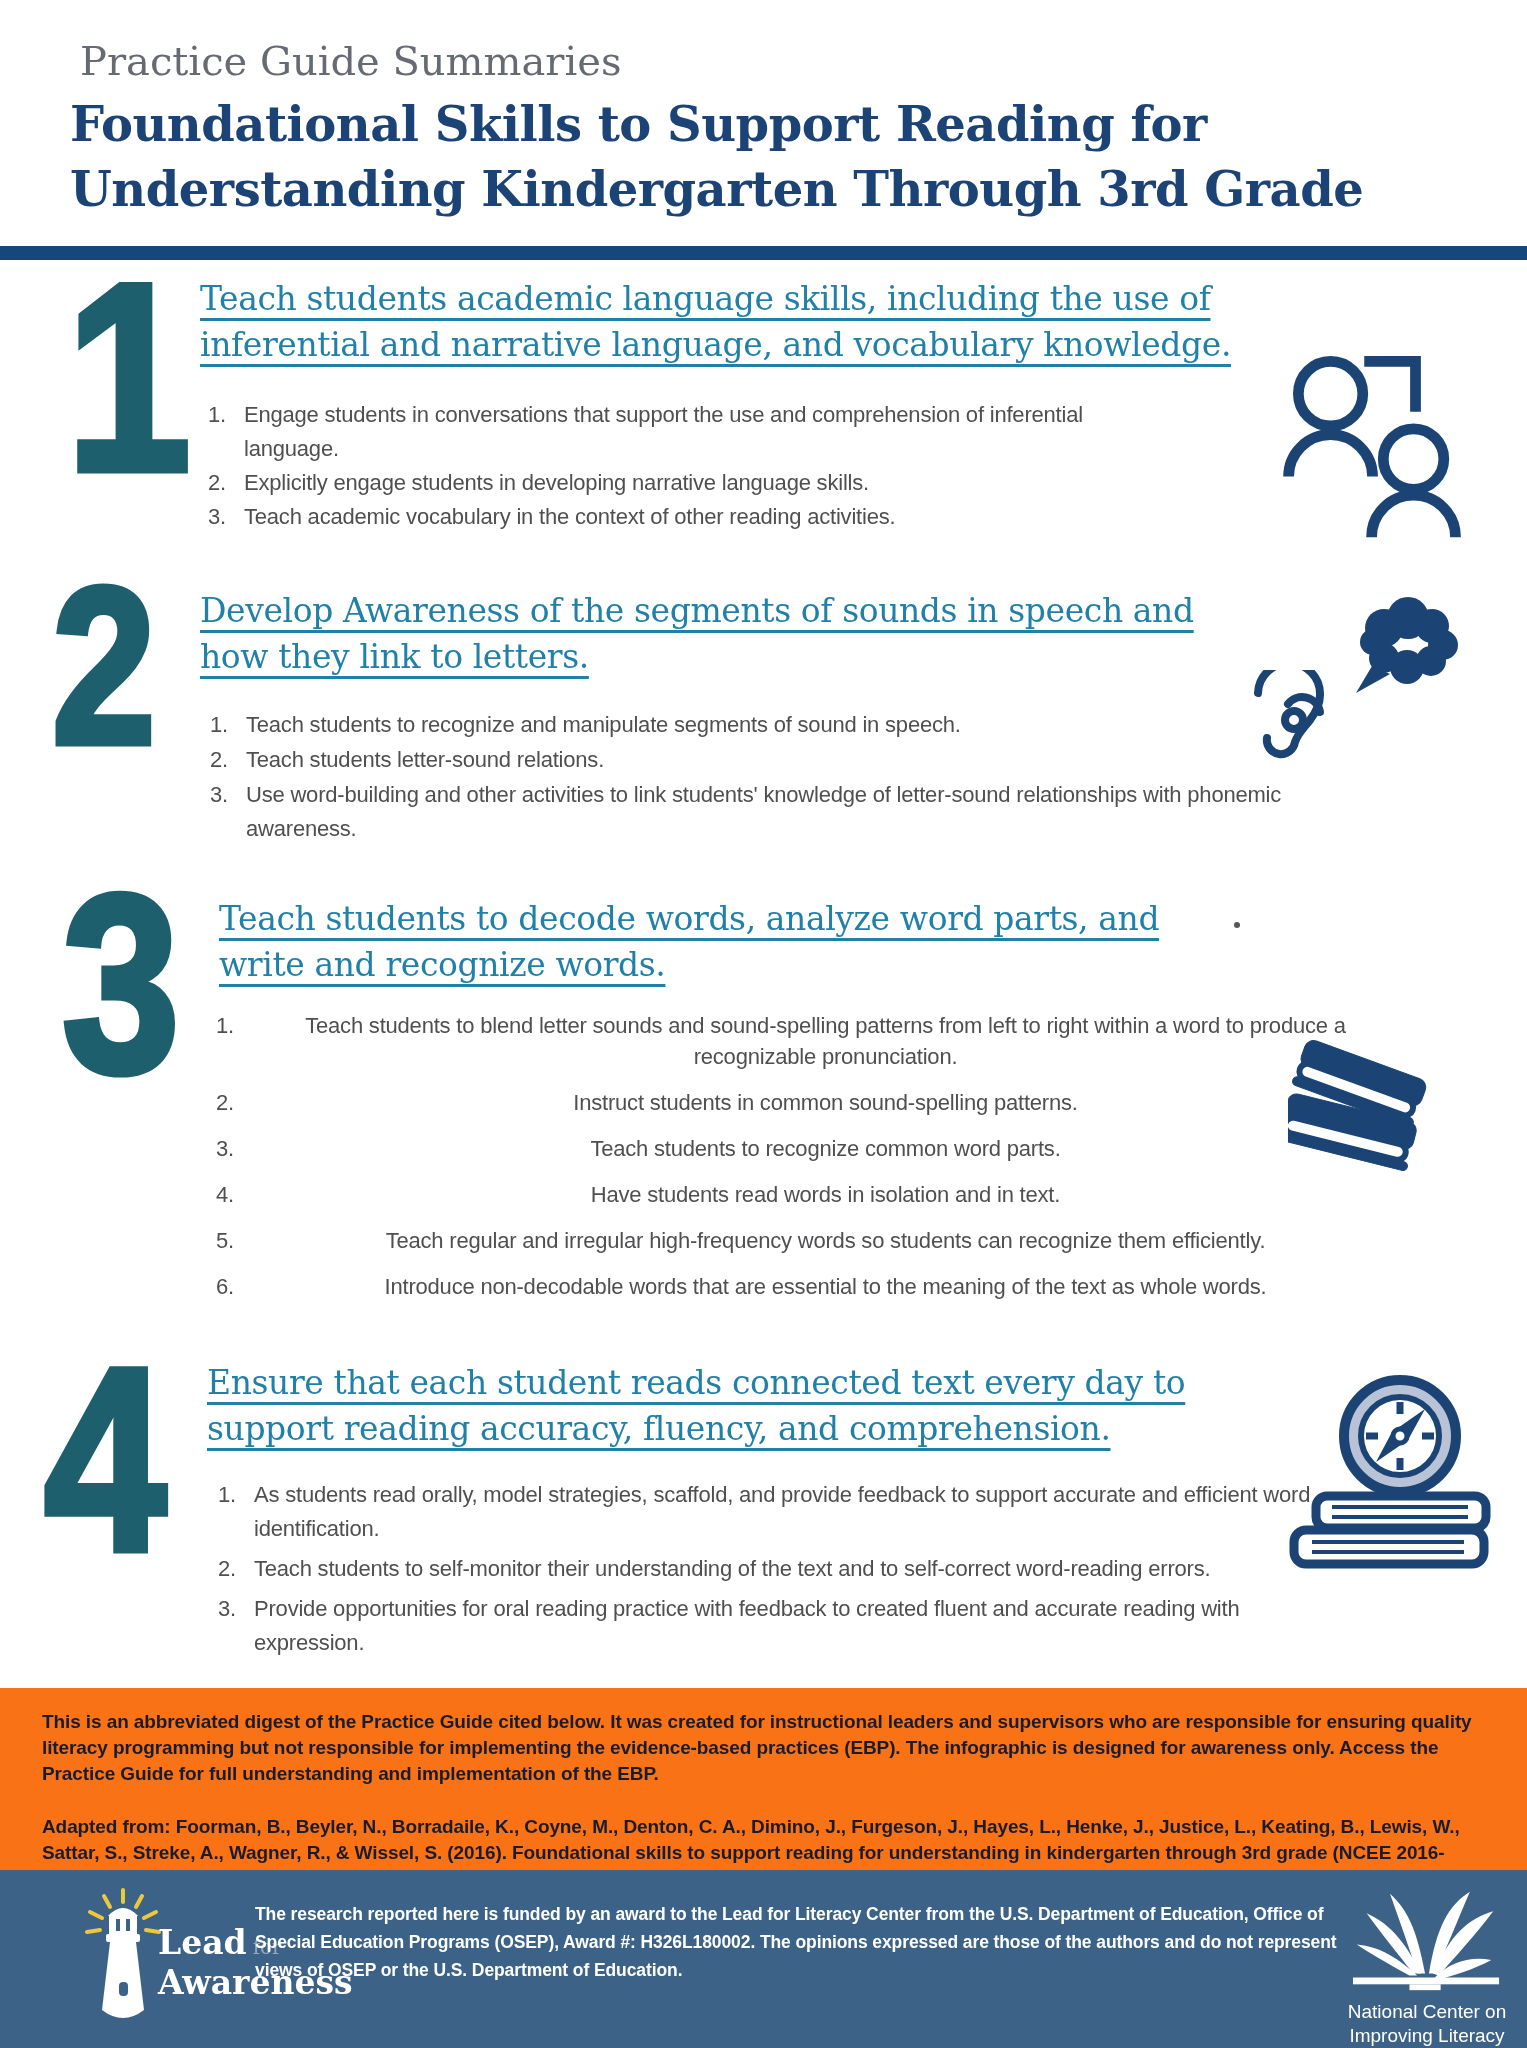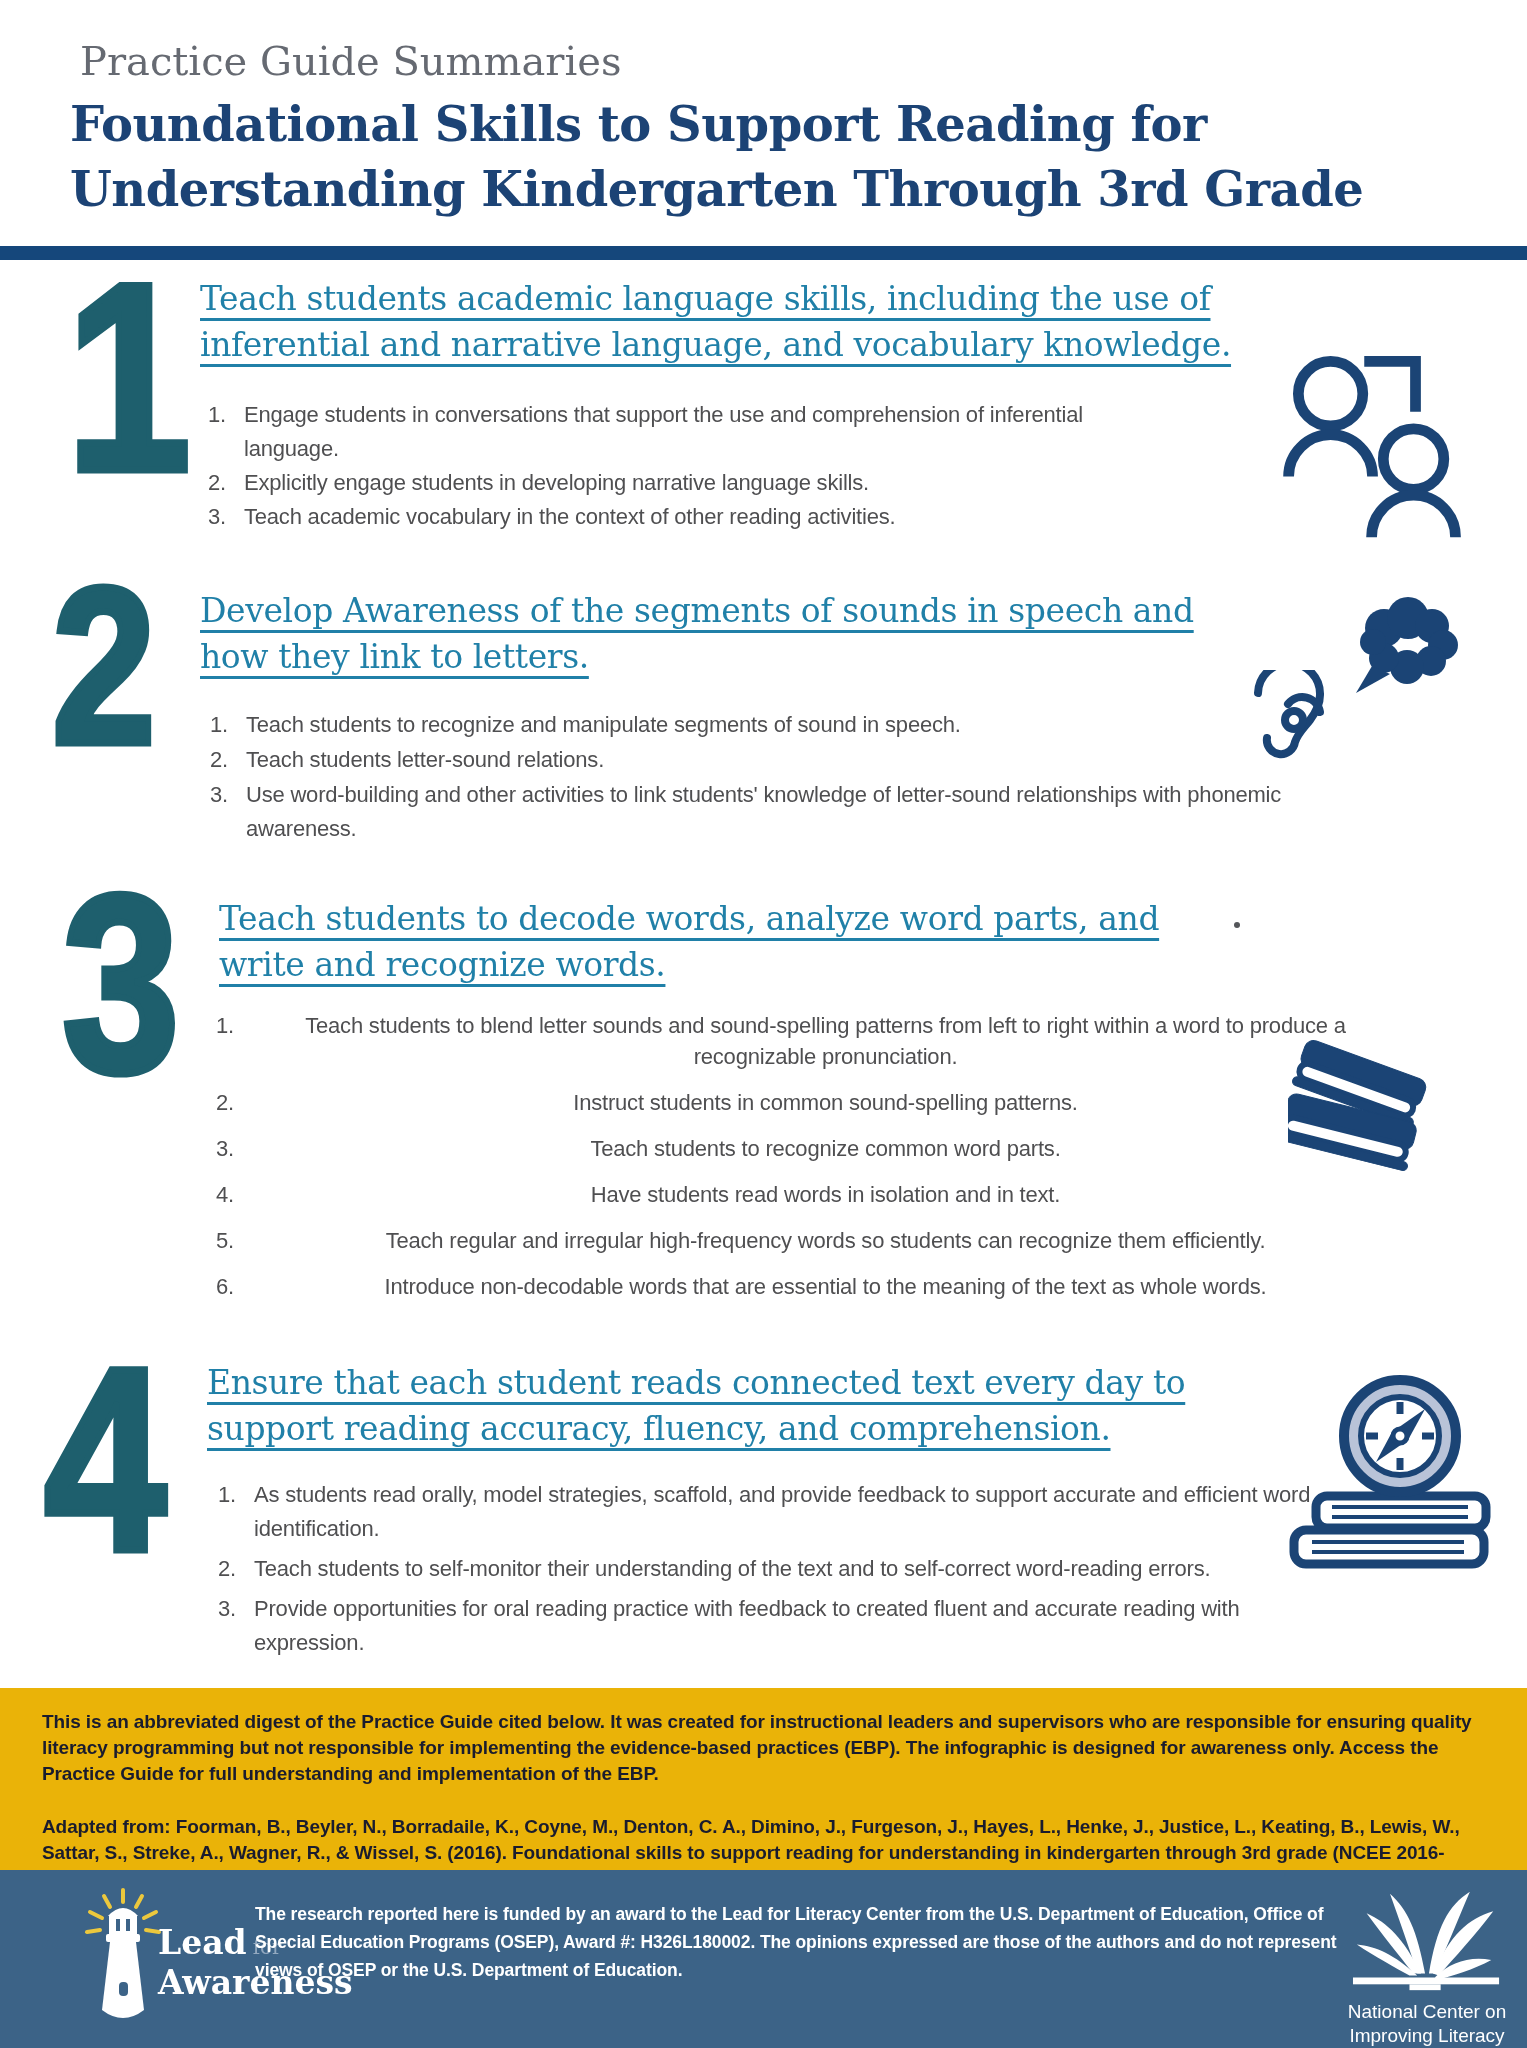--- a/index.html
+++ b/index.html
@@ -63,21 +63,21 @@
   .icon-conversation { left:1272px; top:338px; }
   .icon-cloud        { left:1348px; top:596px; }
   .icon-ear          { left:1252px; top:670px; }
   .icon-books        { left:1288px; top:1032px; }
   .icon-compass      { left:1282px; top:1372px; }
   .stray { position:absolute; left:1234px; top:922px; width:6px; height:6px; border-radius:50%; background:#54565a; }
 
   
   .footnote {
     position:absolute; left:0; top:1688px; width:100%; height:182px;
-    background:#eab308; box-sizing:border-box; padding:21px 40px 0 42px;
+    background:#f97316; box-sizing:border-box; padding:21px 40px 0 42px;
     color:#1a1c2e; font-size:19px; line-height:26px; font-weight:600; letter-spacing:-0.1px;
   }
   .footnote p { margin:0 0 27px 0; }
 
   
   .footer { position:absolute; left:0; top:1870px; width:100%; height:178px; background:#3c6387; }
   .l4l { position:absolute; left:50px; top:10px; width:200px; height:160px; }
   .l4l svg { position:absolute; left:0; top:0; }
   .l4l-text { position:absolute; left:108px; top:46px; color:#ffffff; font-family:"DejaVu Serif", serif; font-weight:700; line-height:34px; white-space:nowrap; }
   .l4l-word1, .l4l-word3 { font-size:33px; }

